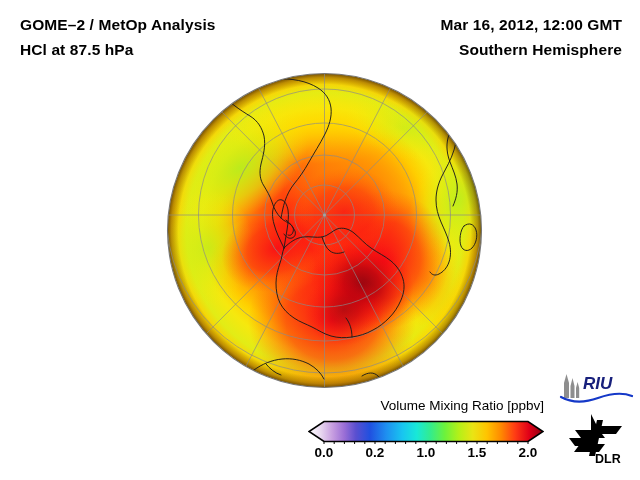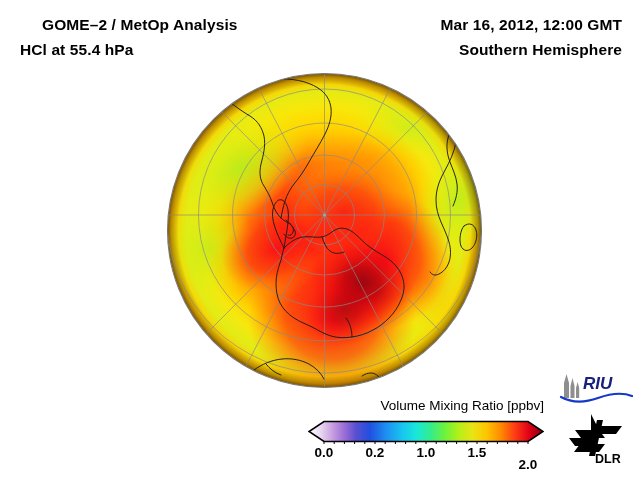--- a/index.html
+++ b/index.html
@@ -18,21 +18,21 @@
   }
 
   
   .hdr {
     position: absolute;
     font-size: 15.5px;
     font-weight: bold;
     letter-spacing: 0.1px;
     white-space: nowrap;
   }
-  #hdr-title      { left: 20px;  top: 16px; margin-left: 22px; }
+  #hdr-title      { left: 20px;  top: 16px; }
   #hdr-subtitle   { left: 20px;  top: 41px; }
   #hdr-datetime   { right: 18px; top: 16px; text-align: right; }
   #hdr-hemisphere { right: 18px; top: 41px; text-align: right; margin-left: 24px; }
 
   
   #globe-wrap {
     position: absolute;
     left: 166px;
     top: 72px;
     width: 317px;
@@ -97,21 +97,21 @@
     height: 54px;
   }
   .logo-svg { display: block; width: 100%; height: 100%; }
 </style>
 </head>
 <body>
 
 <div id="page">
 
   <div class="hdr" id="hdr-title">GOME–2 / MetOp Analysis</div>
-  <div class="hdr" id="hdr-subtitle">HCl at 55.4 hPa</div>
+  <div class="hdr" id="hdr-subtitle">HCl at 87.5 hPa</div>
   <div class="hdr" id="hdr-datetime">Mar 16, 2012, 12:00 GMT</div>
   <div class="hdr" id="hdr-hemisphere">Southern Hemisphere</div>
 
   <div id="globe-wrap">
     <svg id="globe-svg" viewBox="0 0 317 317" xmlns="http://www.w3.org/2000/svg">
       <defs>
         <clipPath id="diskClip">
           <circle cx="158.5" cy="158.5" r="157"></circle>
         </clipPath>
 
@@ -321,21 +321,21 @@
           <line x1="209.79999999999998" y1="21.5" x2="209.79999999999998" y2="24"></line>
           <line x1="220" y1="21.5" x2="220" y2="24"></line>
         </g>
     </svg>
 
     <div id="cbar-ticklabels">
         <span style="left: 6.77966%;">0.0</span>
         <span style="left: 28.3898%;">0.2</span>
         <span style="left: 50%;">1.0</span>
         <span style="left: 71.6102%;">1.5</span>
-        <span style="left: 93.2203%; margin-top: 12px;">2.0</span>
+        <span style="left: 93.2203%;">2.0</span>
       </div>
   </div>
 
   <div id="dlr-logo">
     <svg class="logo-svg" viewBox="0 0 62 54" xmlns="http://www.w3.org/2000/svg">
       <g fill="#000000">
 
         <path d="M24,2 L30,14 L55,14 L49,22 L24,22 Z"></path>
         <path d="M8,18 L32,18 L38,26 L14,26 Z"></path>
         <path d="M2,26 L26,26 L32,34 L8,34 Z"></path>

